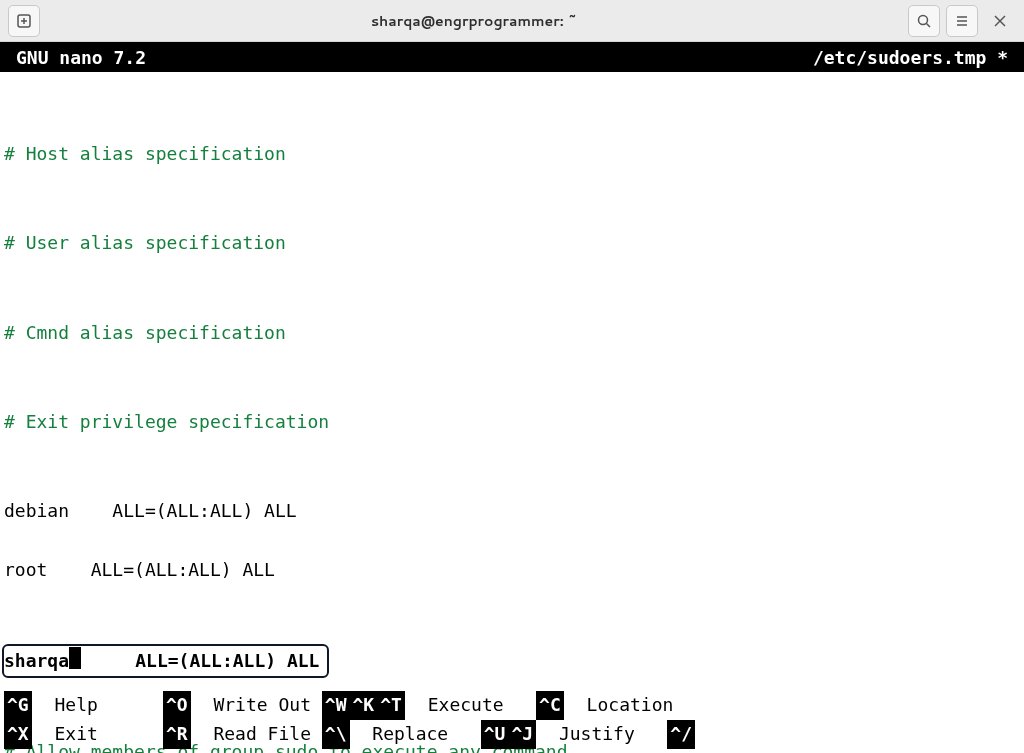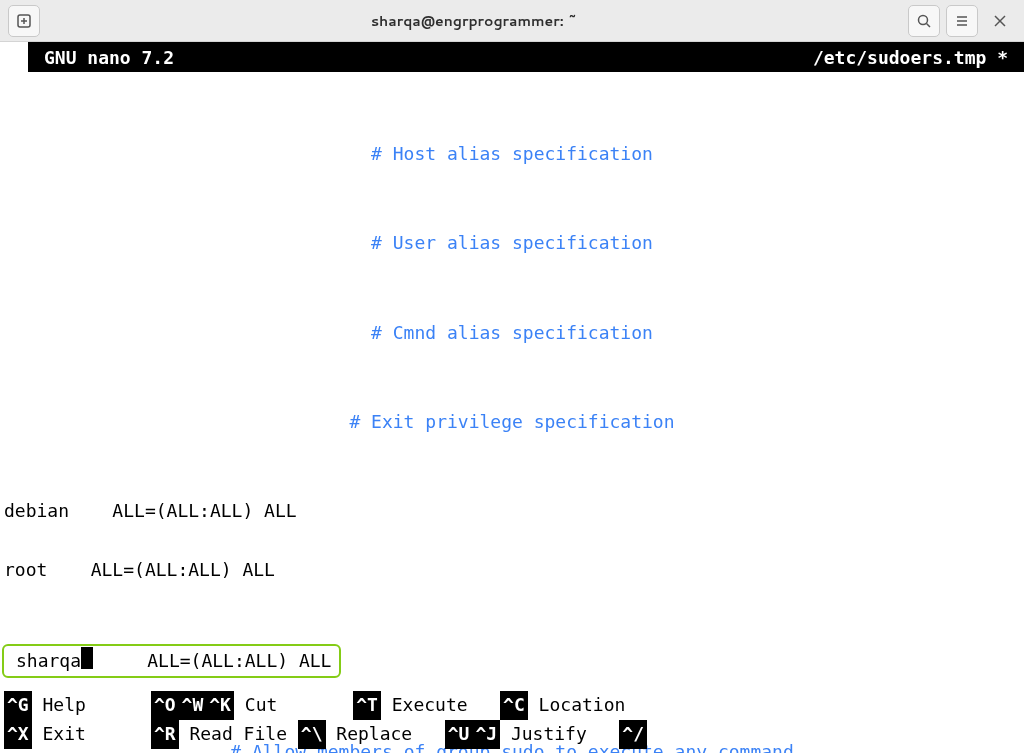--- a/index.html
+++ b/index.html
@@ -62,45 +62,44 @@
       color: #555;
     }
     .nano-header {
       height: 30px;
       background: #000000;
       color: #ffffff;
       display: flex;
       align-items: center;
       padding: 0 16px;
       font-weight: bold;
-      margin-left: 28px;
     }
     .nano-header-left {
       flex: 0 0 auto;
     }
     .nano-header-center {
       flex: 1;
       text-align: right;
     }
     .editor-area {
       padding: 8px 4px 0 4px;
       line-height: 1.65;
       white-space: pre;
       color: #000000;
     }
     .comment {
-      color: #3b82f6;
-      text-align: center;
+      color: #15803d;
     }
     .highlight-box {
       display: inline-block;
-      border: 2px solid #84cc16;
+      border: 2px solid #0f172a;
       border-radius: 6px;
-      padding: 0px 8px 0px 12px;
+      padding: 0px 8px 0px 0px;
       margin-left: -2px;
+      font-weight: bold;
     }
     .cursor-block {
       display: inline-block;
       width: 12px;
       height: 22px;
       background: #000000;
       vertical-align: text-bottom;
       margin-bottom: 2px;
     }
     .shortcut-bar {
@@ -121,20 +120,21 @@
       white-space: pre;
     }
     .shortcut-key {
       background: #000000;
       color: #ffffff;
       padding: 0 3px;
       font-weight: bold;
     }
     .shortcut-label {
       color: #000000;
+      padding-left: 12px;
     }
     svg {
       display: block;
     }
   </style>
 </head>
 <body>
 
 <div class="titlebar">
   <div class="titlebar-left">
@@ -194,23 +194,23 @@
 
 <div></div>
 
 <div></div>
 
 </div>
 
 <div class="shortcut-bar">
   <div class="shortcut-row" id="shortcut-row-1">
       <span class="shortcut-item"><span class="shortcut-key">^G</span><span class="shortcut-label"> Help      </span></span>
-      <span class="shortcut-item"><span class="shortcut-key">^O</span></span>
+      <span class="shortcut-item"><span class="shortcut-key">^O</span><span class="shortcut-label"> Write Out </span></span>
       <span class="shortcut-item"><span class="shortcut-key">^W</span></span>
-      <span class="shortcut-item"><span class="shortcut-key">^K</span><span class="shortcut-label"> Cut       </span></span>
+      <span class="shortcut-item"><span class="shortcut-key">^K</span></span>
       <span class="shortcut-item"><span class="shortcut-key">^T</span><span class="shortcut-label"> Execute   </span></span>
       <span class="shortcut-item"><span class="shortcut-key">^C</span><span class="shortcut-label"> Location</span></span>
     </div>
   <div class="shortcut-row" id="shortcut-row-2">
       <span class="shortcut-item"><span class="shortcut-key">^X</span><span class="shortcut-label"> Exit      </span></span>
       <span class="shortcut-item"><span class="shortcut-key">^R</span><span class="shortcut-label"> Read File </span></span>
       <span class="shortcut-item"><span class="shortcut-key">^\</span><span class="shortcut-label"> Replace   </span></span>
       <span class="shortcut-item"><span class="shortcut-key">^U</span></span>
       <span class="shortcut-item"><span class="shortcut-key">^J</span><span class="shortcut-label"> Justify   </span></span>
       <span class="shortcut-item"><span class="shortcut-key">^/</span></span>

